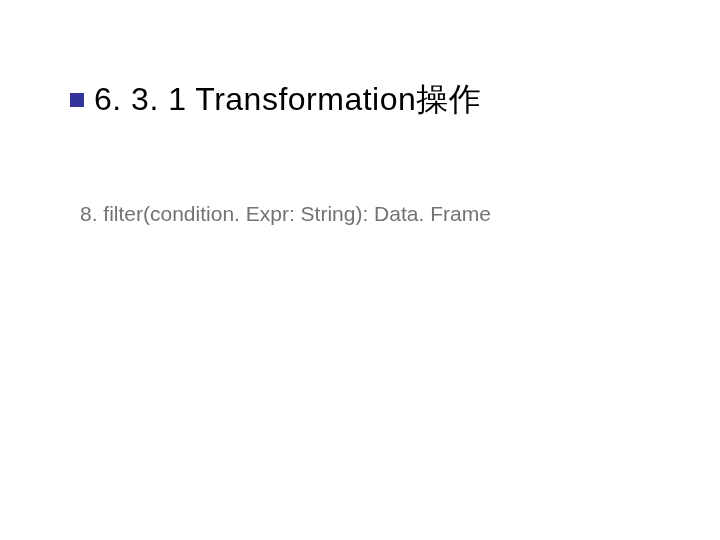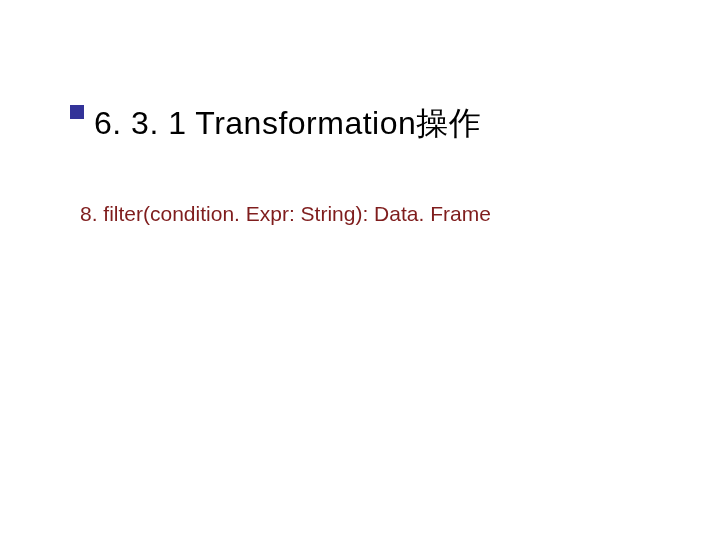--- a/index.html
+++ b/index.html
@@ -28,29 +28,28 @@
       background: #333399;
       margin-right: 10px;
       flex-shrink: 0;
     }
     .heading-text {
       font-size: 32px;
       color: #000000;
       font-family: Arial, "SimSun", sans-serif;
       letter-spacing: 0.5px;
       white-space: nowrap;
-      margin-top: 24px;
     }
     .body {
       position: absolute;
       top: 190px;
       left: 80px;
       right: 60px;
       font-size: 21px;
-      color: #7f1d1d;
+      color: #737373;
       line-height: 2.25;
       font-family: Arial, "SimSun", sans-serif;
     }
     .para1 {
       margin-bottom: 0;
     }
     .para2 {
       text-indent: 2.2em;
     }
   </style>

